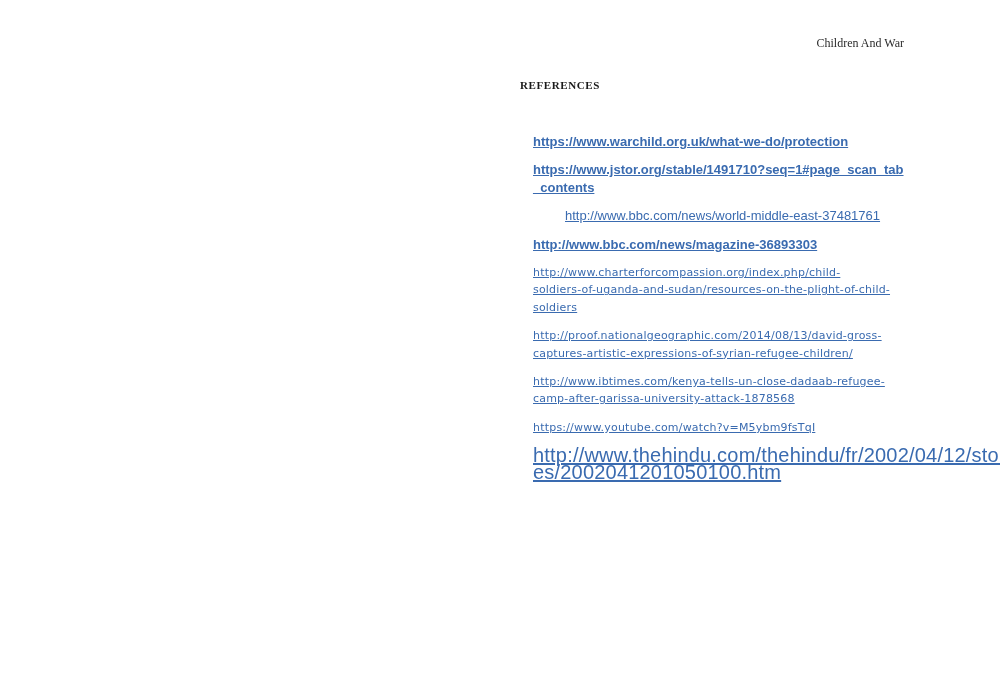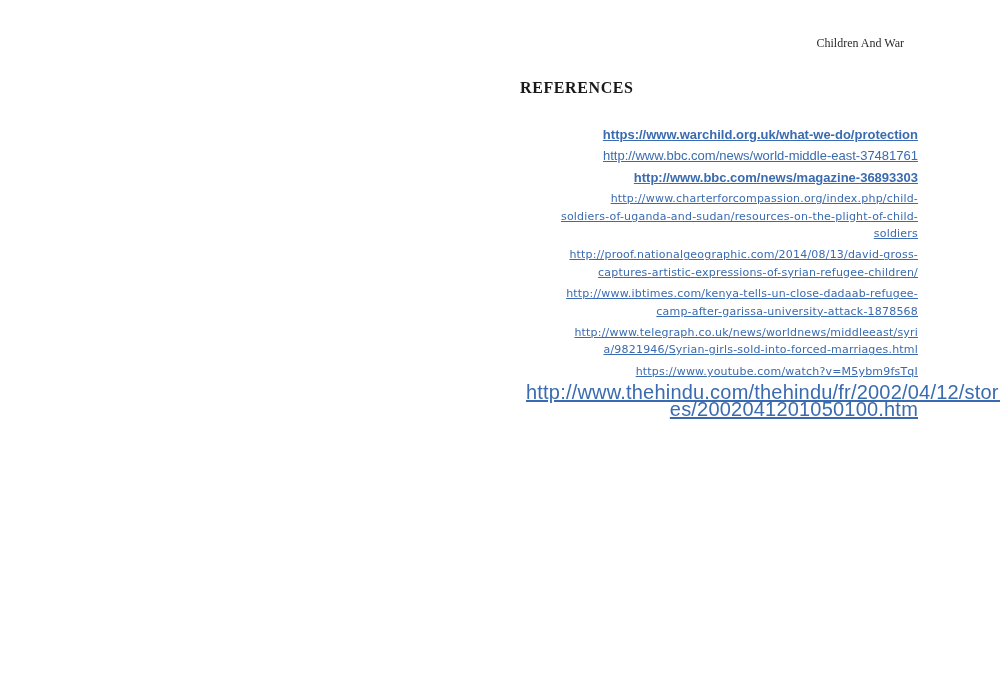--- a/index.html
+++ b/index.html
@@ -23,40 +23,39 @@
     font-size: 12px;
     font-family: "Liberation Serif", serif;
     color: #2b2b2b;
   }
   .section-title {
     position: absolute;
     left: 520px;
     top: 79px;
     font-family: "Liberation Serif", serif;
     font-weight: bold;
-    font-size: 16px;
+    font-size: 11px;
     letter-spacing: 0.6px;
     color: #1a1a1a;
     text-align: right;
   }
   .links {
     position: absolute;
     left: 522px;
     top: 122px;
     width: 400px;
   }
   .ref-link {
     display: block;
     white-space: pre-line;
     text-decoration: underline;
     color: #3a6bb0;
     cursor: pointer;
     line-height: 17.4px;
-    margin: 4px;
-    text-align: right;
+    margin: 11px;
   }
   .arial-bold {
     font-family: "Liberation Sans", sans-serif;
     font-weight: bold;
     font-size: 13px;
   }
   .arial-regular {
     font-family: "Liberation Sans", sans-serif;
     font-weight: normal;
     font-size: 13px;
@@ -106,31 +105,31 @@
 <body>
 
 <div class="page">
 
   <div class="header-right">Children And War</div>
 
   <div class="section-title">REFERENCES</div>
 
   <div class="links">
     <a class="ref-link arial-bold">https://www.warchild.org.uk/what-we-do/protection</a>
+    <a class="ref-link arial-bold">https://www.jstor.org/stable/1491710?seq=1#page_scan_tab
+_contents</a>
     <a class="ref-link arial-regular">http://www.bbc.com/news/world-middle-east-37481761</a>
     <a class="ref-link arial-bold">http://www.bbc.com/news/magazine-36893303</a>
     <a class="ref-link rounded">http://www.charterforcompassion.org/index.php/child-
 soldiers-of-uganda-and-sudan/resources-on-the-plight-of-child-
 soldiers</a>
     <a class="ref-link rounded">http://proof.nationalgeographic.com/2014/08/13/david-gross-
 captures-artistic-expressions-of-syrian-refugee-children/</a>
     <a class="ref-link rounded">http://www.ibtimes.com/kenya-tells-un-close-dadaab-refugee-
 camp-after-garissa-university-attack-1878568</a>
-    <a class="ref-link rounded">http://www.telegraph.co.uk/news/worldnews/middleeast/syri
-a/9821946/Syrian-girls-sold-into-forced-marriages.html</a>
     <a class="ref-link rounded">https://www.youtube.com/watch?v=M5ybm9fsTqI</a>
     <a class="ref-link rounded-large">http://www.thehindu.com/thehindu/fr/2002/04/12/stori
 es/2002041201050100.htm</a>
   </div>
 
   <div class="footer-left">Degree Project, M.Des, Animation</div>
 
   <div class="page-number">43</div>
 
   <div class="stray-mark">`</div>

